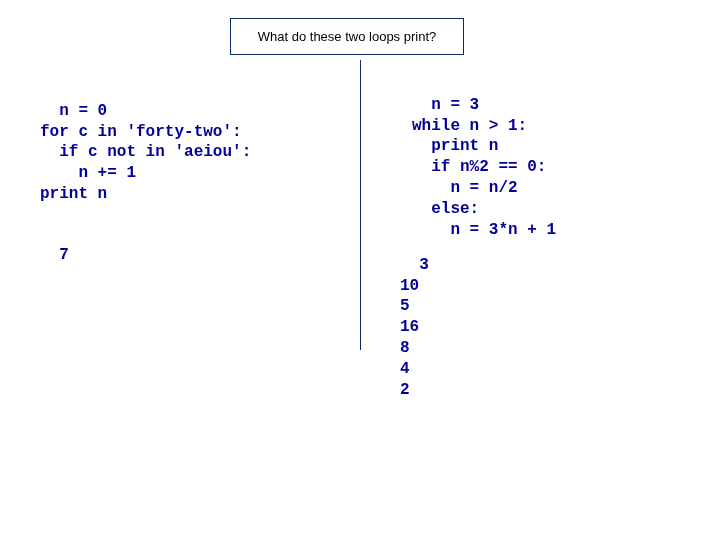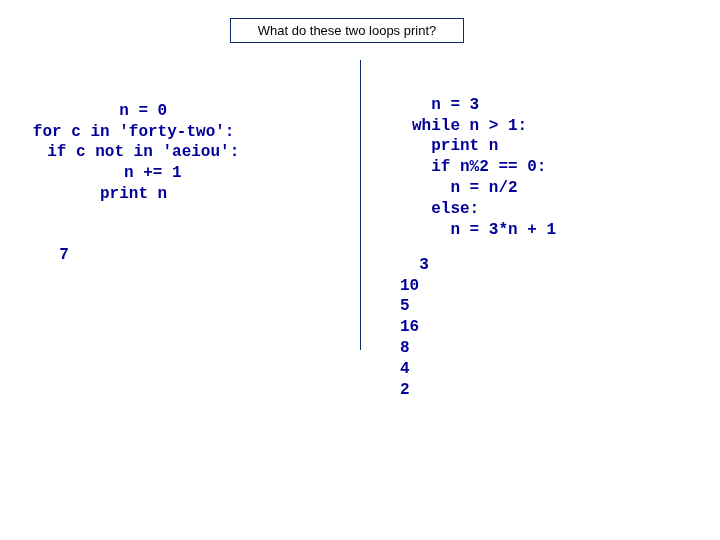--- a/index.html
+++ b/index.html
@@ -11,21 +11,21 @@
     font-family: Arial, Helvetica, sans-serif;
     position: relative;
     overflow: hidden;
   }
   .title-box {
     position: absolute;
     top: 18px;
     left: 230px;
     width: 220px;
     border: 1px solid #0a2a6b;
-    padding: 4px 6px;
+    padding: 10px 6px;
     text-align: center;
     font-size: 13px;
     color: #000;
     background: #fff;
   }
   .divider {
     position: absolute;
     top: 60px;
     left: 360px;
     width: 0;
@@ -36,22 +36,21 @@
     font-family: "Courier New", Courier, monospace;
     font-weight: bold;
     font-size: 16px;
     color: #000099;
     white-space: pre;
     line-height: 1.3;
   }
   .left-code {
     position: absolute;
     top: 80px;
-    left: 28px;
-    text-align: center;
+    left: 40px;
   }
   .left-output {
     position: absolute;
     top: 224px;
     left: 40px;
   }
   .right-code {
     position: absolute;
     top: 74px;
     left: 412px;

